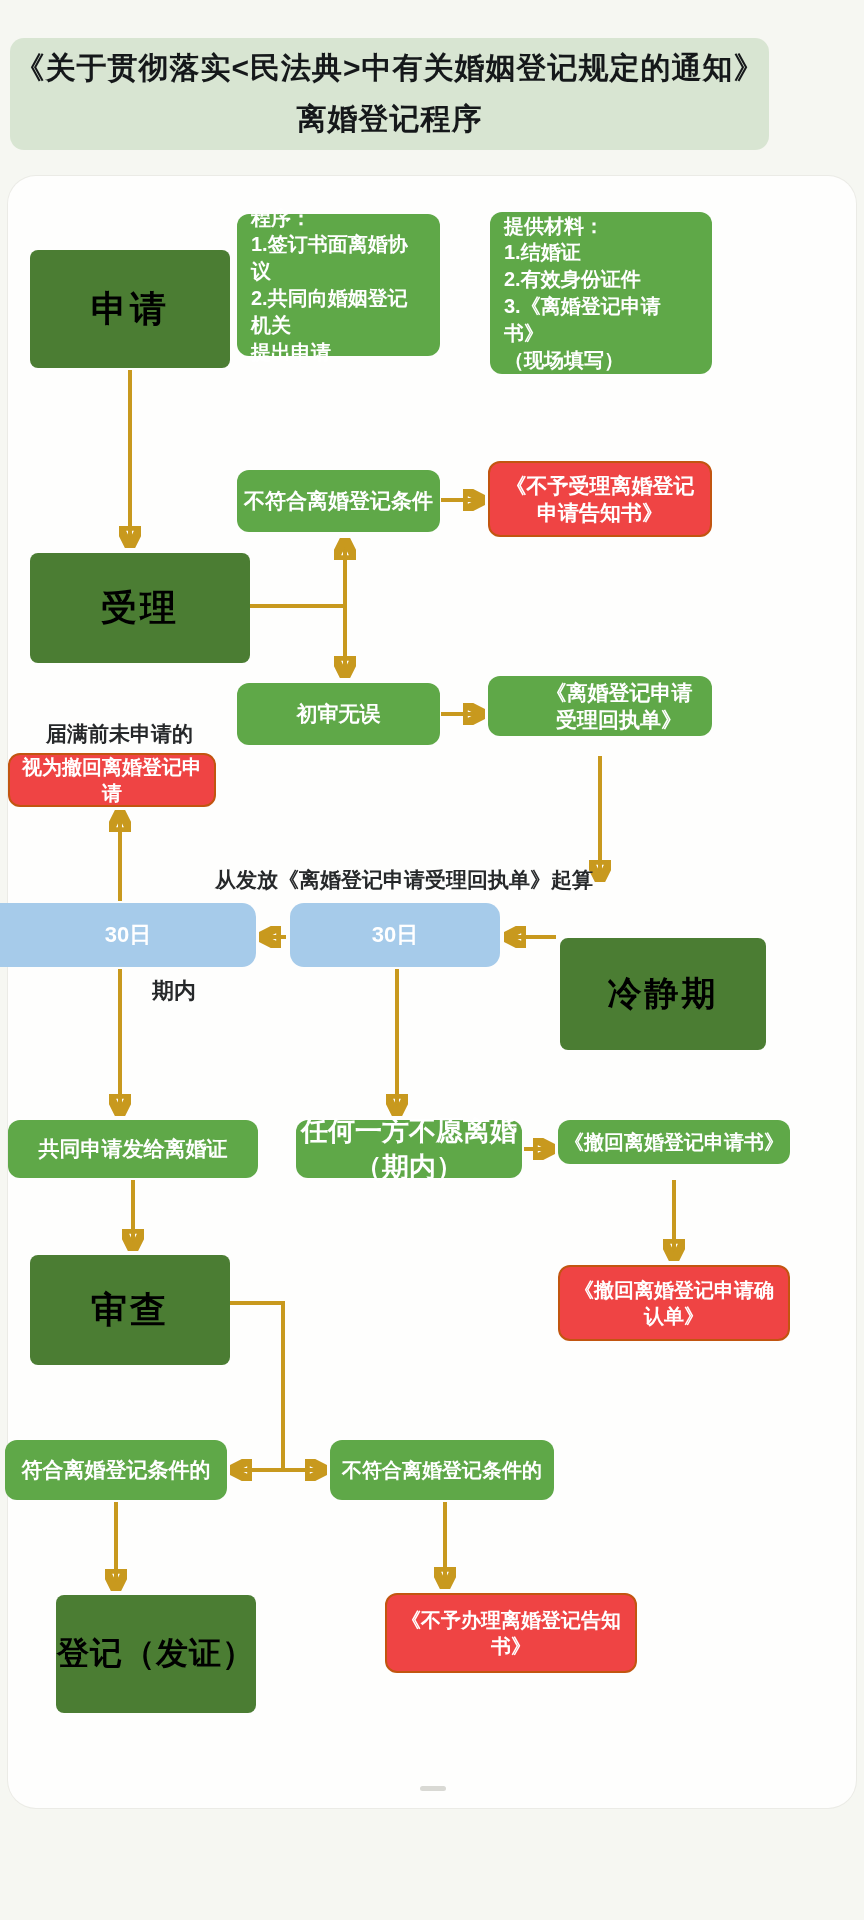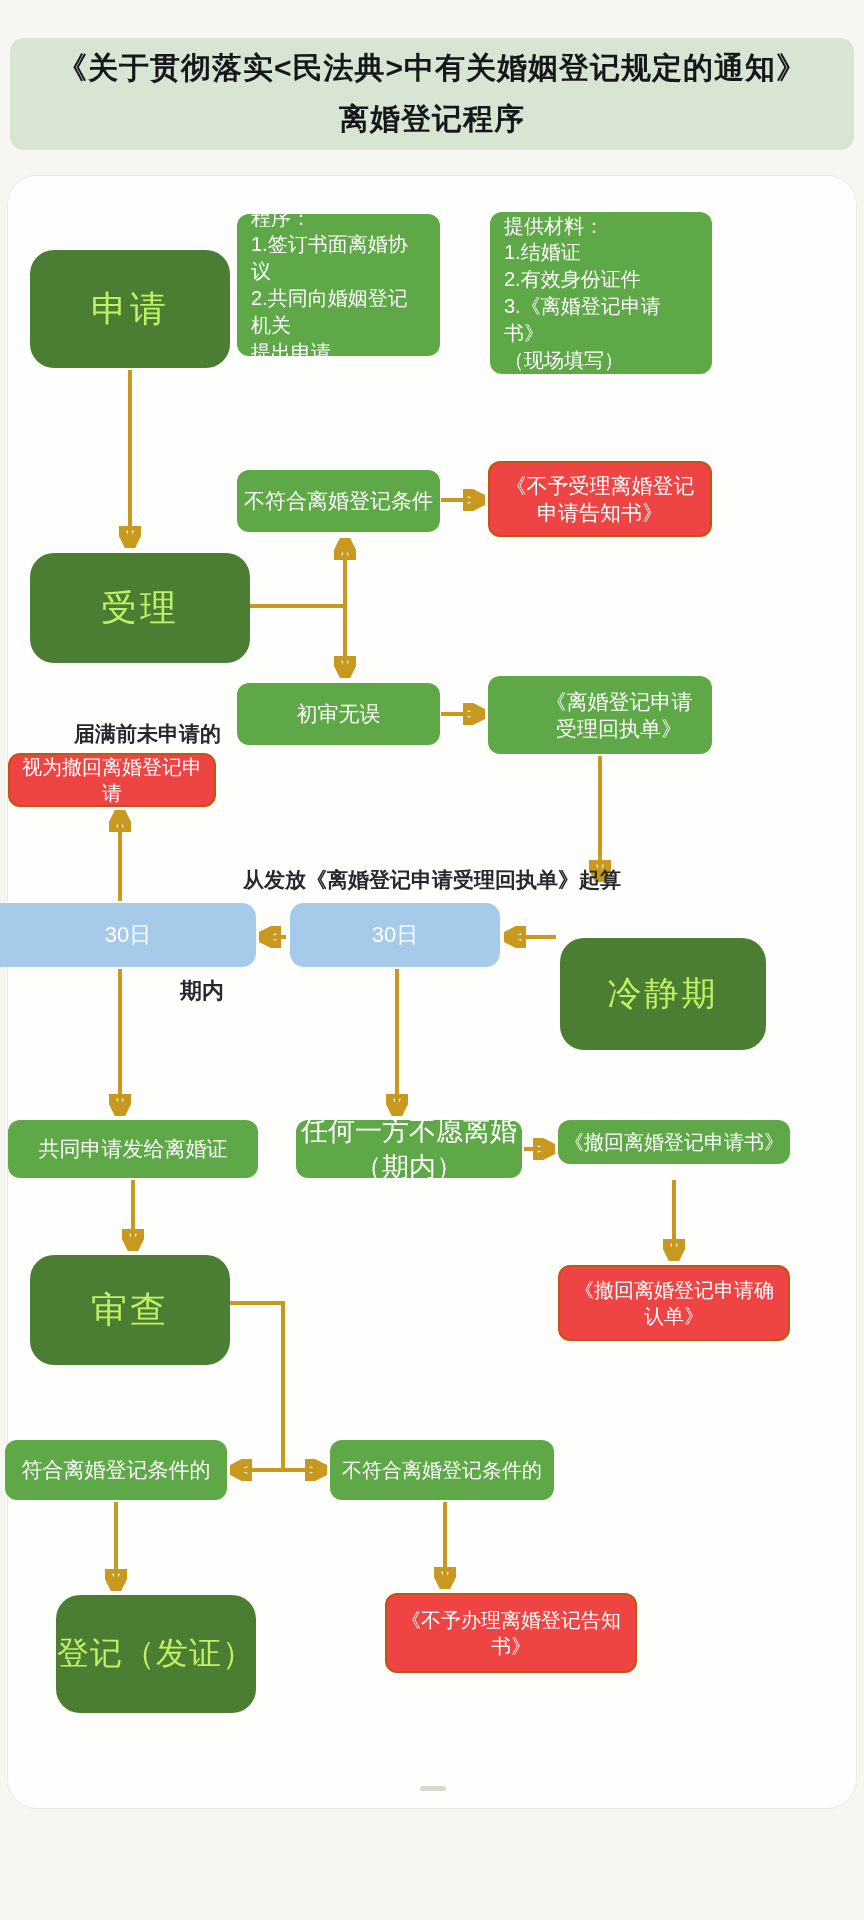--- a/index.html
+++ b/index.html
@@ -2,51 +2,51 @@
 <html><head>
 <meta charset="utf-8">
 <style>
   html,body{margin:0;padding:0;}
   .screen{
     position:relative;width:864px;height:1920px;overflow:hidden;
     background:#f6f7f2;
     font-family:"Liberation Sans","DejaVu Sans",sans-serif;
   }
   .title-panel{
-    position:absolute;left:10px;top:38px;width:844px;height:112px;
+    position:absolute;left:10px;top:38px;width:759px;height:112px;
     background:#d8e5d2;border-radius:14px;
     display:flex;flex-direction:column;align-items:center;justify-content:center;gap:10px;
   }
   .title-line{color:#15181a;font-weight:bold;font-size:30px;letter-spacing:1px;white-space:nowrap;}
   .flow-panel{
     position:absolute;left:8px;top:176px;width:848px;height:1632px;
     background:#fefefd;border-radius:28px;box-shadow:0 0 0 1px #ebebe6;
   }
   .box{
     position:absolute;box-sizing:border-box;
     display:flex;align-items:center;justify-content:center;
-    text-align:center;color:#ffffff;font-weight:normal;
+    text-align:center;color:#ffffff;font-weight:bold;
   }
-  .dark{background:#4b7d33;color:#bef264;border-radius:24px;font-size:36px;letter-spacing:3px;}
+  .dark{background:#4b7d33;color:#000000;border-radius:8px;font-size:36px;letter-spacing:3px;}
   .green{background:#5fa848;border-radius:12px;font-size:21px;}
   .orange{background:#ef4444;border:2px solid #c25510;border-radius:12px;font-size:20px;line-height:1.3;padding:4px 8px;}
   .blue{background:#a6cbea;border-radius:14px;font-size:22px;}
   .multiline{white-space:pre-line;text-align:left;justify-content:flex-start;padding:10px 14px;line-height:1.34;font-size:20px;}
   .wrap2{line-height:1.3;padding:4px 10px;}
-  .flowlabel{position:absolute;color:#26282a;font-weight:bold;font-size:21px;white-space:nowrap;margin-left:28px;}
+  .flowlabel{position:absolute;color:#26282a;font-weight:bold;font-size:21px;white-space:nowrap;}
 
   
   .n-apply{left:30px;top:250px;width:200px;height:118px;}
   .n-procedure{left:237px;top:214px;width:203px;height:142px;}
   .n-materials{left:490px;top:212px;width:222px;height:162px;}
   .n-notmeet1{left:237px;top:470px;width:203px;height:62px;}
   .n-notice-accept{left:488px;top:461px;width:224px;height:76px;font-size:21px;}
   .n-accept{left:30px;top:553px;width:220px;height:110px;}
   .n-initial{left:237px;top:683px;width:203px;height:62px;}
-  .n-receipt{left:488px;top:676px;width:224px;height:78px;padding-left:48px;}
+  .n-receipt{left:488px;top:676px;width:224px;height:60px;padding-left:48px;}
   .n-deemed{left:8px;top:753px;width:208px;height:54px;}
   .n-30left{left:0px;top:903px;width:256px;height:64px;border-radius:0 14px 14px 0;}
   .n-30mid{left:290px;top:903px;width:210px;height:64px;}
   .n-cooling{left:560px;top:938px;width:206px;height:112px;font-size:34px;}
   .n-joint{left:8px;top:1120px;width:250px;height:58px;}
   .n-either{left:296px;top:1120px;width:226px;height:58px;font-size:27px;}
   .n-withdraw-req{left:558px;top:1120px;width:232px;height:44px;font-size:20px;}
   .n-withdraw-conf{left:558px;top:1265px;width:232px;height:76px;}
   .n-review{left:30px;top:1255px;width:200px;height:110px;}
   .n-meet{left:5px;top:1440px;width:222px;height:60px;}

